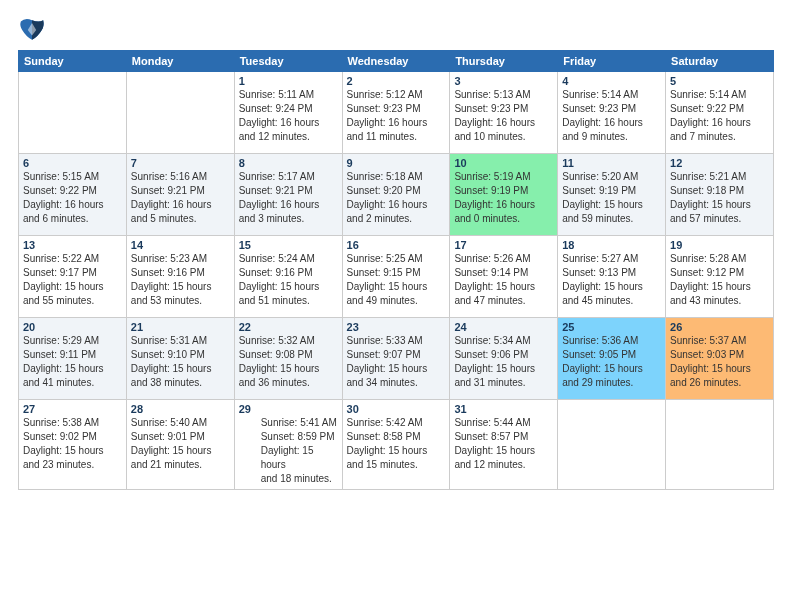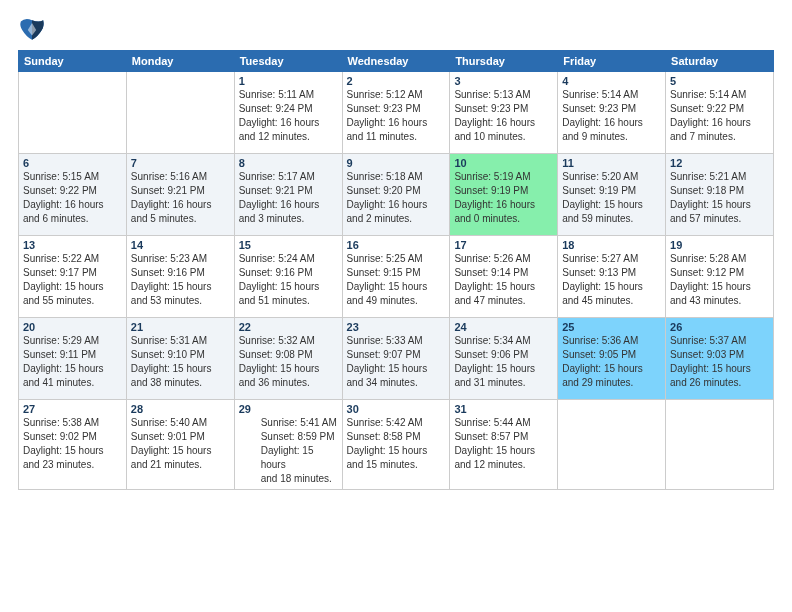--- a/index.html
+++ b/index.html
@@ -307,21 +307,21 @@
 Daylight: 15 hours
 and 31 minutes.</div>
           </td>
           <td style="background: #7dd3fc;">
             <div class="day-num">25</div>
             <div class="day-info" style="white-space: pre-line;">Sunrise: 5:36 AM
 Sunset: 9:05 PM
 Daylight: 15 hours
 and 29 minutes.</div>
           </td>
-          <td style="background: #7dd3fc;">
+          <td style="background: #fdba74;">
             <div class="day-num">26</div>
             <div class="day-info" style="white-space: pre-line;">Sunrise: 5:37 AM
 Sunset: 9:03 PM
 Daylight: 15 hours
 and 26 minutes.</div>
           </td>
         </tr>
         <tr>
           <td>
             <div class="day-num">27</div>

